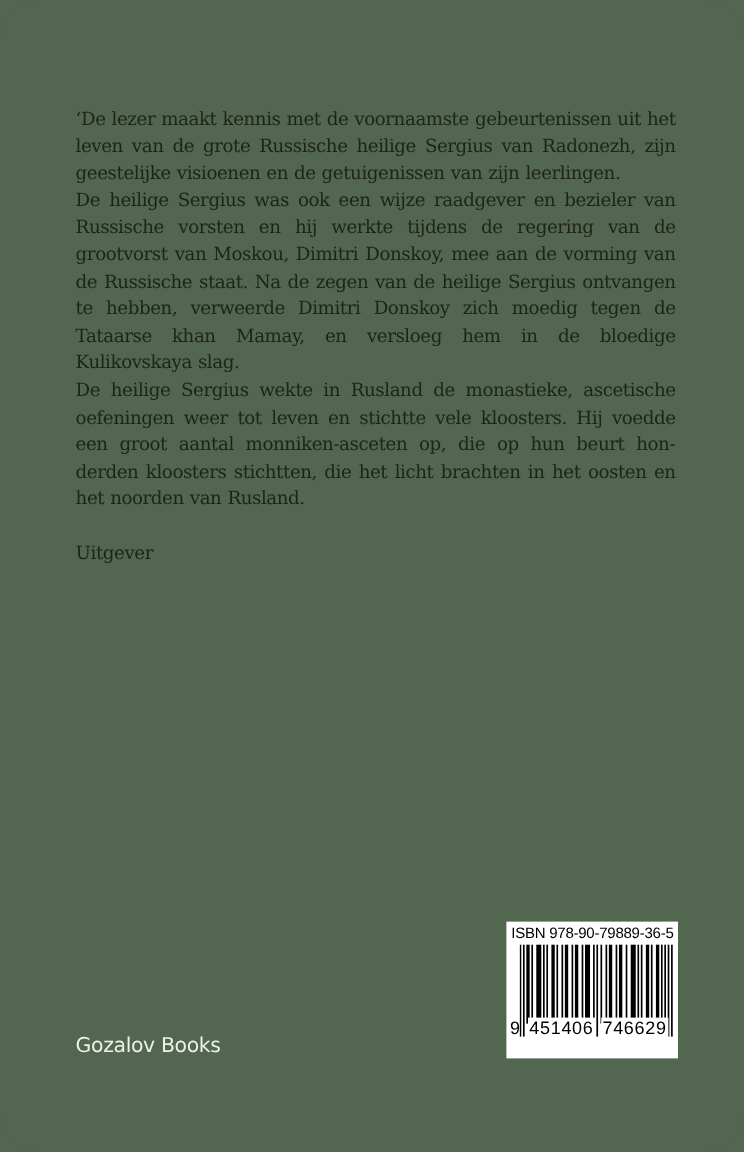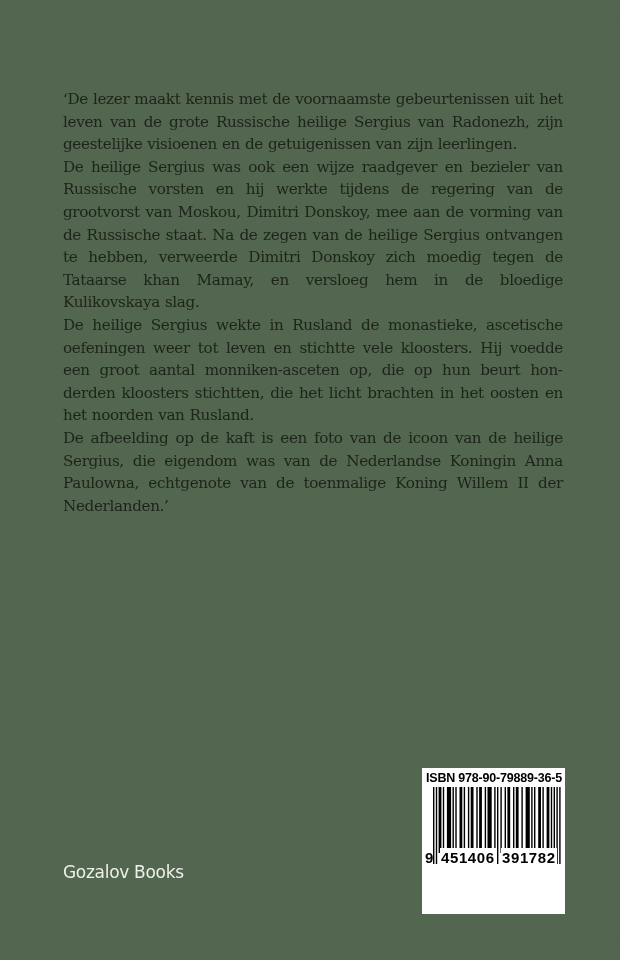--- a/index.html
+++ b/index.html
@@ -48,25 +48,24 @@
       font-family: "DejaVu Sans", "Liberation Sans", sans-serif;
       font-size: 17px;
       color: #eef0ea;
       letter-spacing: -0.3px;
     }
     .barcode-box {
       position: absolute;
       left: 422px;
       top: 768px;
       width: 143px;
-      height: 146px;
+      height: 114px;
       background: #ffffff;
       box-sizing: border-box;
       padding: 3px 4px 0 4px;
-      font-weight: bold;
     }
     .isbn-text {
       font-family: "Liberation Sans", "DejaVu Sans", sans-serif;
       font-size: 12.5px;
       line-height: 14px;
       color: #000;
       text-align: center;
       letter-spacing: -0.2px;
       white-space: nowrap;
     }
@@ -95,21 +94,21 @@
   </style>
 </head>
 <body>
 
 <div class="cover">
 
   <div class="blurb">
     <p>‘De lezer maakt kennis met de voornaamste gebeurtenissen uit het leven van de grote Russische heilige Sergius van Radonezh, zijn geestelijke visioenen en de getuigenissen van zijn leerlin­gen.</p>
     <p>De heilige Sergius was ook een wijze raadgever en bezieler van Russische vorsten en hij werkte tijdens de regering van de grootvorst van Moskou, Dimitri Donskoy, mee aan de vorming van de Russische staat. Na de zegen van de  heilige Sergius ont­vangen te hebben, verweerde Dimitri Donskoy zich moedig te­gen de Tataarse khan Mamay, en versloeg hem in de bloedige Kulikovskaya slag.</p>
     <p>De heilige Sergius wekte in Rusland de monastieke, ascetische oefeningen weer tot leven en stichtte vele kloosters. Hij voedde een groot aantal monniken-asceten op, die op hun beurt hon­derden kloosters stichtten, die het licht brachten in het oosten en het noorden van Rusland.</p>
-    <p>De afbeelding op de kaft is een foto van de icoon van de heilige Sergius, die eigendom was van de Nederlandse Koningin Anna Paulowna, echtgenote van de toenmalige Koning Willem II der Nederlanden.’</p>
+    <p class="signature">Uitgever</p>
   </div>
 
   <div class="barcode-box">
     <div class="isbn-text">ISBN 978-90-79889-36-5</div>
     <div class="bars">
       <svg width="128" height="77" viewBox="0 0 128 77" xmlns="http://www.w3.org/2000/svg">
         <g fill="#000">
 
           <rect x="0" y="0" width="1.4" height="77"></rect>
           <rect x="2.8" y="0" width="1.4" height="77"></rect>
@@ -147,19 +146,19 @@
           <rect x="120.6" y="0" width="1.4" height="66"></rect>
 
           <rect x="123.4" y="0" width="1.4" height="77"></rect>
           <rect x="126.2" y="0" width="1.4" height="77"></rect>
         </g>
       </svg>
     </div>
     <div class="ean-digits">
       <span class="d0">9</span>
       <span class="d1">451406</span>
-      <span class="d2">391782</span>
+      <span class="d2">746629</span>
     </div>
   </div>
 
   <div class="publisher">Gozalov Books</div>
 
 </div>
 
 </body></html>

